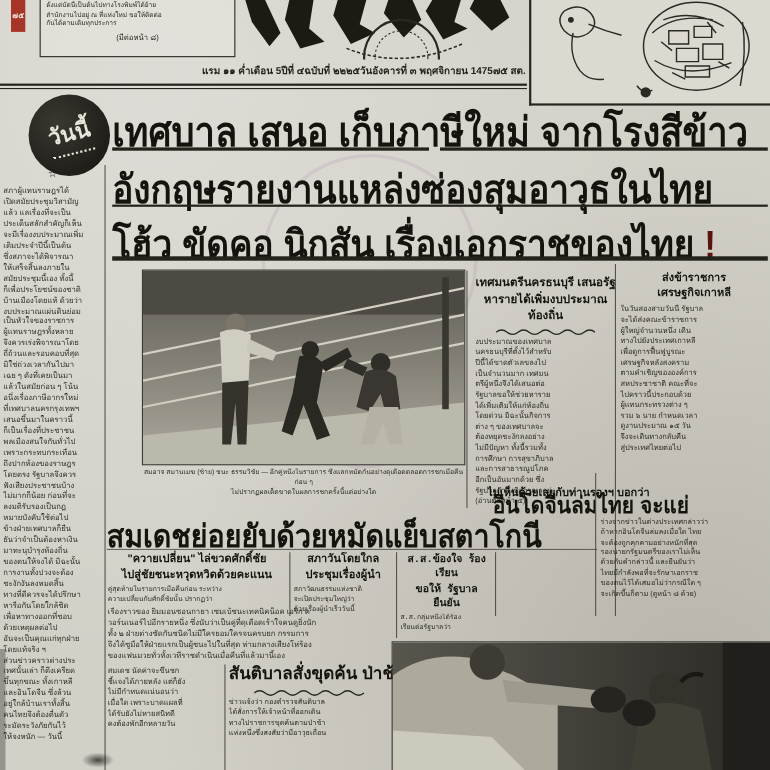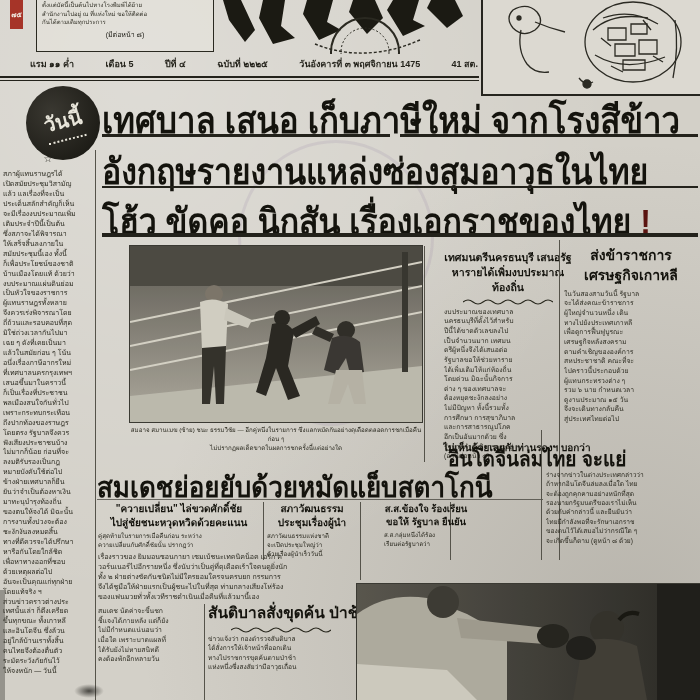--- a/index.html
+++ b/index.html
@@ -69,27 +69,27 @@
       <path d="M30,10 q14,-8 24,2 q8,10 -2,18 q-12,8 -22,-2 q-8,-10 0,-18z"></path>
       <path d="M52,22 q14,6 30,10"></path>
       <path d="M38,30 q-4,20 6,34 q8,10 22,8"></path>
       <circle cx="36" cy="18" r="2" fill="#2b2a23"></circle>
       <path d="M96,78 q6,8 14,4"></path>
       <circle cx="104" cy="84" r="4" fill="#2b2a23"></circle>
       <path d="M190,78 q6,-30 2,-58"></path>
     </g>
   </svg>
 
-  <div class="abs" style="left:30px;top:57px;width:448px;display:flex;justify-content:space-between;font-size:9px;font-weight:bold;color:#24231b;">
+  <div class="abs" style="left:30px;top:57px;width:448px;display:flex;justify-content:flex-end;font-size:9px;font-weight:bold;color:#24231b;">
     <span>แรม ๑๑ ค่ำ</span>
     <span>เดือน 5</span>
     <span>ปีที่ ๔</span>
     <span>ฉบับที่ ๒๒๒๕</span>
     <span>วันอังคารที่ ๓ พฤศจิกายน 1475</span>
-    <span>41 สต.</span>
+    <span>๗๕ สต.</span>
   </div>
   <div class="abs rule" style="left:0;top:76px;width:479px;height:2px;"></div>
   <div class="abs rule" style="left:0;top:80px;width:479px;height:1px;"></div>
 
   <div class="abs" style="left:26px;top:86px;width:74px;height:74px;border-radius:50%;background:radial-gradient(circle at 35% 35%, #3a3831, #15140f);display:flex;align-items:center;justify-content:center;">
     <span style="color:#e8e5da;font-size:20px;font-weight:bold;transform:rotate(-14deg);border-bottom:2px dotted #e8e5da;padding-bottom:2px;">วันนี้</span>
   </div>
 
   <div class="abs hl nowrap" style="left:102px;top:90px;width:596px;font-size:33px;transform:scaleY(1.12);transform-origin:top left;">เทศบาล เสนอ เก็บภาษีใหม่ จากโรงสีข้าว</div>
   <div class="abs rule" style="left:102px;top:134px;width:288px;height:3px;"></div>
@@ -202,21 +202,21 @@
     <rect x="0" y="0" width="292" height="176" fill="#6b675e" opacity=".08"></rect>
   </svg>
   <div class="abs sm center" style="left:128px;top:426px;width:296px;">
     <div class="lines" style="font-size:6.2px;color:#33321f;">
         <div>สมอาจ สมานเมฆ (ซ้าย) ชนะ ธรรมวิชัย — อีกคู่หนึ่งในรายการ ซึ่งแลกหมัดกันอย่างดุเดือดตลอดการชกเมื่อคืนก่อน ๆ</div>
         <div>ไม่ปรากฏผลเด็ดขาดในผลการชกครั้งนี้แต่อย่างใด</div>
       </div>
   </div>
 
   <div class="abs vrule" style="left:424px;top:246px;height:216px;"></div>
-  <div class="abs sm" style="left:444px;top:250px;width:128px;">
+  <div class="abs sm" style="left:432px;top:250px;width:128px;">
     <div class="center hl" style="font-size:10.5px;line-height:1.5;">
         <div>เทศมนตรีนครธนบุรี เสนอรัฐ</div>
         <div>หารายได้เพิ่มงบประมาณท้องถิ่น</div>
       </div>
     <svg class="wave" width="90" height="8" viewBox="0 0 90 8" style="display:block;margin:2px auto;">
         <path d="M0,5 Q5,1 10,5 T20,5 T30,5 T40,5 T50,5 T60,5 T70,5 T80,5 T90,5"></path>
       </svg>
     <div class="lines" style="font-size:6.8px;">
         <div>งบประมาณของเทศบาล</div>
         <div>นครธนบุรีที่ตั้งไว้สำหรับ</div>
@@ -232,21 +232,21 @@
         <div>การศึกษา การสุขาภิบาล</div>
         <div>และการสาธารณูปโภค</div>
         <div>อีกเป็นอันมากด้วย ซึ่ง</div>
         <div>รัฐบาลกำลังพิจารณาอยู่</div>
         <div>(อ่านต่อหน้า ๕)</div>
       </div>
   </div>
 
   <div class="abs vrule" style="left:559px;top:240px;height:320px;"></div>
   <div class="abs sm" style="left:564px;top:246px;width:134px;">
-    <div class="center hl" style="font-size:14px;line-height:1.45;">
+    <div class="center hl" style="font-size:10px;line-height:1.45;">
         <div>ส่งข้าราชการ</div>
         <div>เศรษฐกิจเกาหลี</div>
       </div>
     <div class="lines" style="font-size:6.8px;margin-top:3px;">
         <div>ในวันสองสามวันนี้ รัฐบาล</div>
         <div>จะได้ส่งคณะข้าราชการ</div>
         <div>ผู้ใหญ่จำนวนหนึ่ง เดิน</div>
         <div>ทางไปยังประเทศเกาหลี</div>
         <div>เพื่อดูการฟื้นฟูบูรณะ</div>
         <div>เศรษฐกิจหลังสงคราม</div>
@@ -289,30 +289,30 @@
         <div>"ควายเปลี่ยน" ไล่ขวดศักดิ์ชัย</div>
         <div>ไปสู่ชัยชนะหวุดหวิดด้วยคะแนน</div>
       </div>
     <div class="lines" style="font-size:6.2px;text-align:left;margin-top:2px;">
         <div>คู่สุดท้ายในรายการเมื่อคืนก่อน ระหว่าง</div>
         <div>ควายเปลี่ยนกับศักดิ์ชัยนั้น ปรากฏว่า</div>
       </div>
   </div>
   <div class="abs sm center" style="left:267px;top:502px;width:90px;">
     <div class="hl" style="font-size:10px;line-height:1.45;">
-        <div>สภาวัฒนธรรม</div>
+        <div>สภาวันโดยใกล</div>
         <div>ประชุมเรื่องผู้นำ</div>
       </div>
     <div class="lines" style="font-size:6.2px;text-align:left;margin-top:2px;">
         <div>สภาวัฒนธรรมแห่งชาติ</div>
         <div>จะเปิดประชุมใหญ่ว่า</div>
         <div>ด้วยเรื่องผู้นำเร็ววันนี้</div>
       </div>
   </div>
-  <div class="abs sm center" style="left:384px;top:502px;width:84px;">
+  <div class="abs sm center" style="left:364px;top:502px;width:84px;font-family:Liberation Mono, monospace;">
     <div class="hl" style="font-size:9.5px;line-height:1.5;">
         <div>ส.ส.ข้องใจ ร้องเรียน</div>
         <div>ขอให้ รัฐบาล ยืนยัน</div>
       </div>
     <div class="lines" style="font-size:6.2px;text-align:left;margin-top:2px;">
         <div>ส.ส.กลุ่มหนึ่งได้ร้อง</div>
         <div>เรียนต่อรัฐบาลว่า</div>
       </div>
   </div>
 

